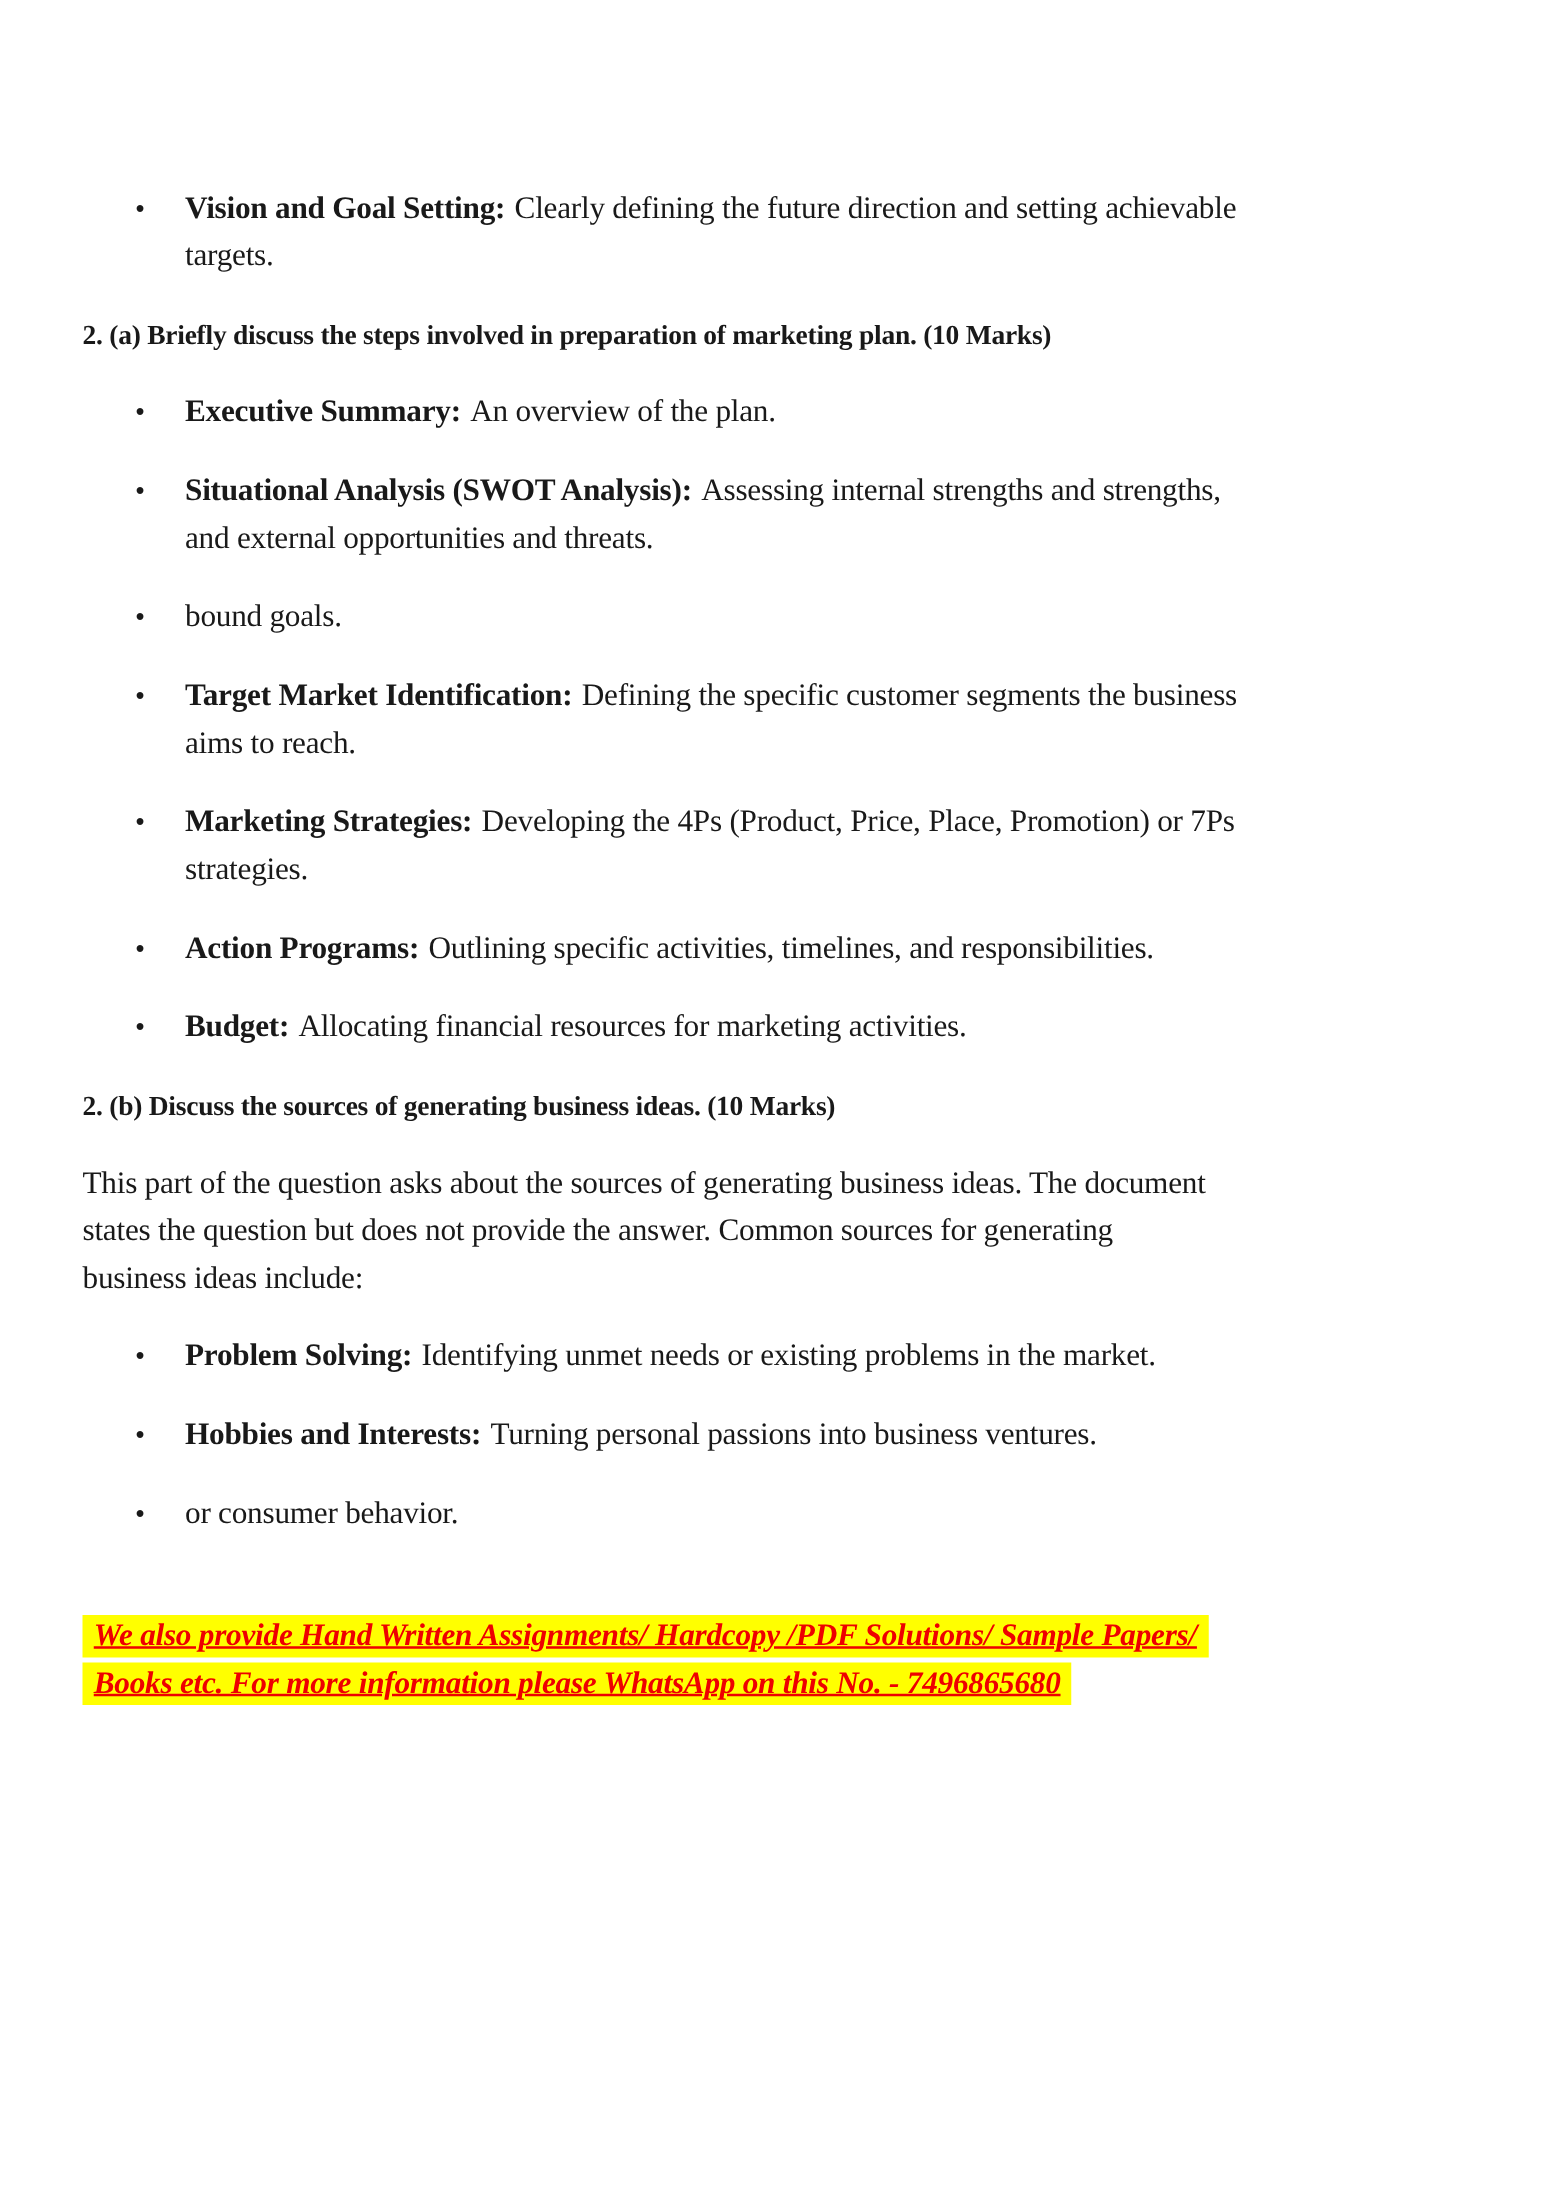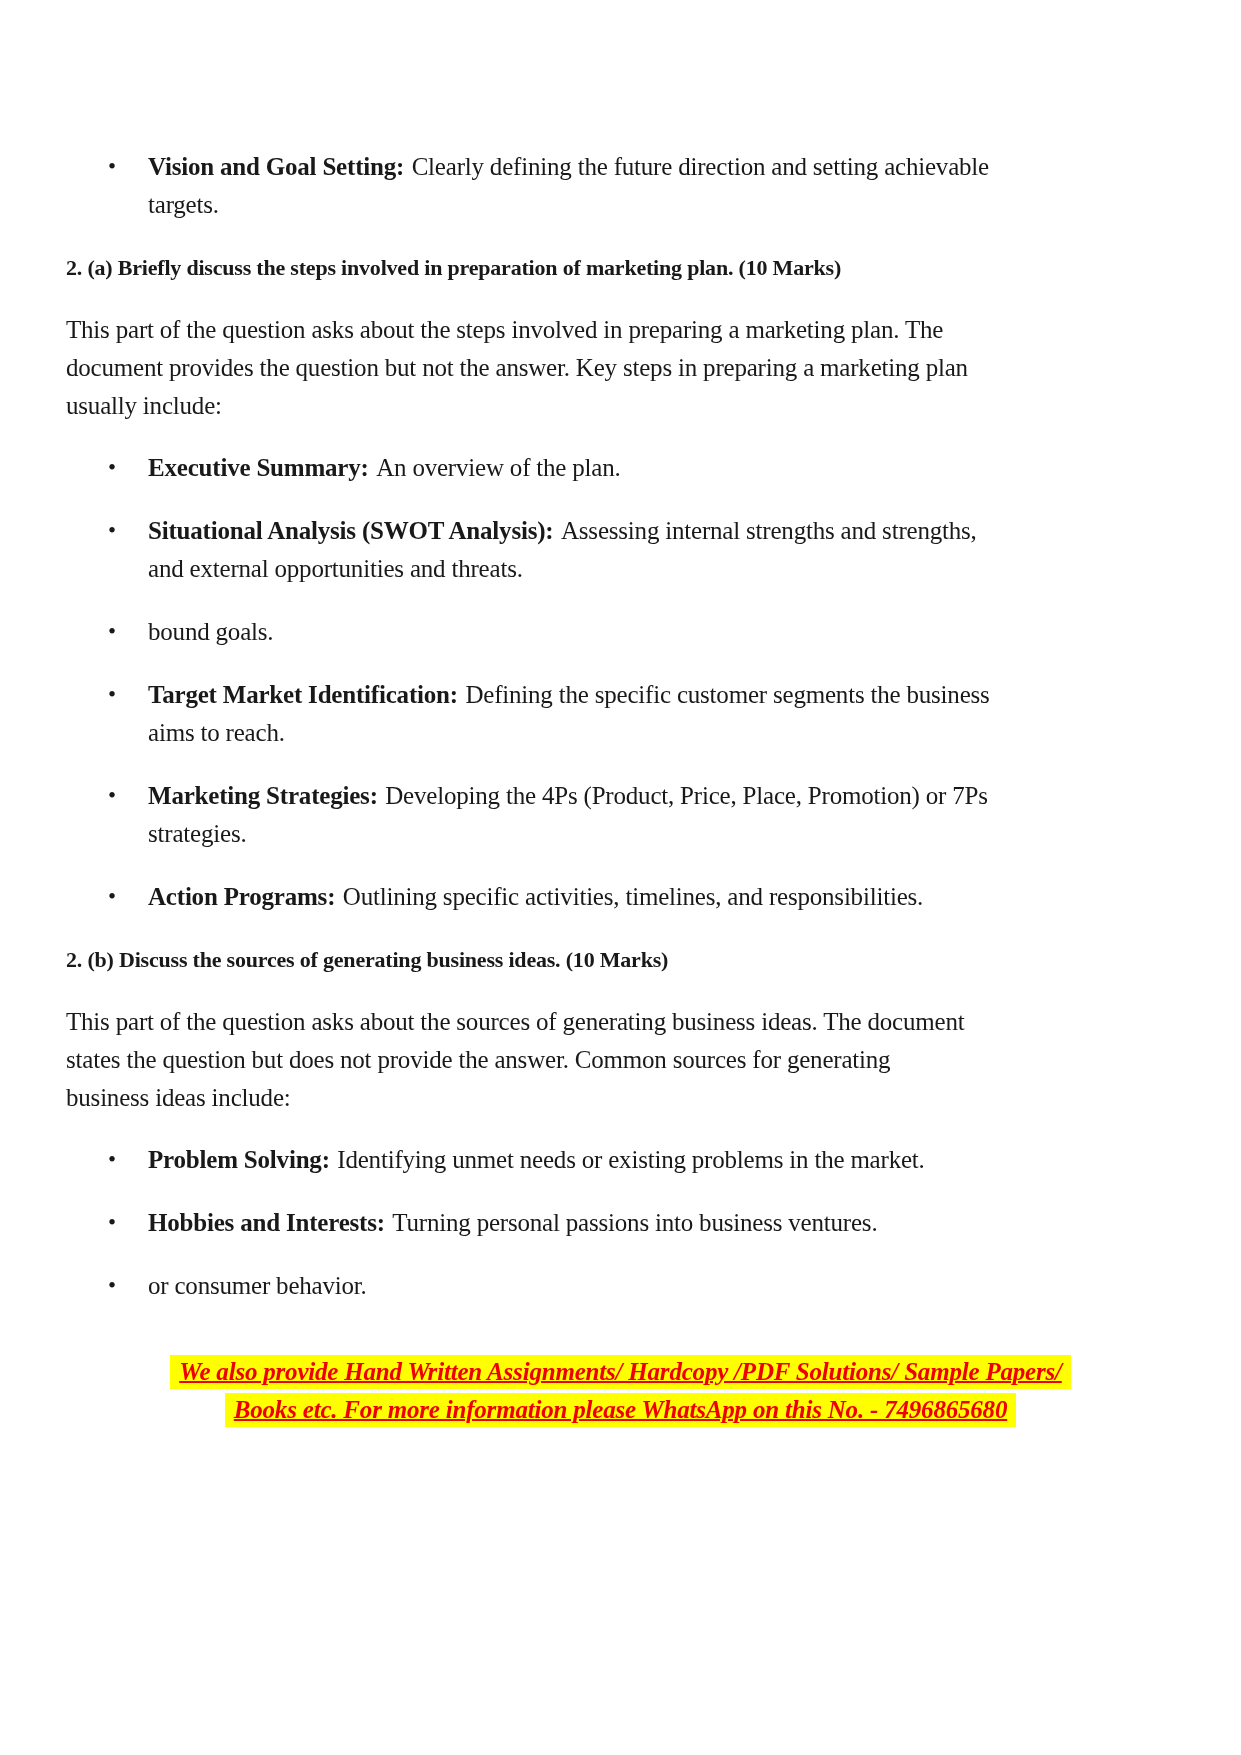--- a/index.html
+++ b/index.html
@@ -31,21 +31,21 @@
   ul.blist > li::before {
     content: "\2022";
     position: absolute;
     left: 42px;
     top: 0;
     line-height: 38px;
     font-size: 23px;
     color: var(--text-col, #191919);
   }
   .lbl { font-weight: bold; margin-right: 0.30em; }
-  .footer { margin-top: 48px; text-align: center; }
+  .footer { margin-top: 60px; text-align: left; }
   .fline { line-height: 38px; white-space: nowrap; }
   .hl {
     background: var(--hl-bg, #ffff00);
     color: var(--hl-text, #ee0000);
     font-weight: bold;
     font-style: italic;
     text-decoration: underline;
     text-decoration-thickness: 2px;
     padding: 3px 9px 4px 9px;
   }
@@ -57,25 +57,20 @@
 
   <ul class="blist">
     <li>
       <span class="line"><b class="lbl">Vision and Goal Setting:</b><span>Clearly defining the future direction and setting achievable</span></span>
       <span class="line">targets.</span>
     </li>
   </ul>
 
   <h2 class="heading">2. (a) Briefly discuss the steps involved in preparation of marketing plan. (10 Marks)</h2>
 
-  <p class="para">
-    <span class="line">This part of the question asks about the steps involved in preparing a marketing plan. The</span>
-    <span class="line">document provides the question but not the answer. Key steps in preparing a marketing plan</span>
-    <span class="line">usually include:</span>
-  </p>
 
   <ul class="blist">
     <li>
       <span class="line"><b class="lbl">Executive Summary:</b><span>An overview of the plan.</span></span>
     </li>
     <li>
       <span class="line"><b class="lbl">Situational Analysis (SWOT Analysis):</b><span>Assessing internal strengths and strengths,</span></span>
       <span class="line">and external opportunities and threats.</span>
     </li>
     <li>
@@ -84,20 +79,23 @@
     <li>
       <span class="line"><b class="lbl">Target Market Identification:</b><span>Defining the specific customer segments the business</span></span>
       <span class="line">aims to reach.</span>
     </li>
     <li>
       <span class="line"><b class="lbl">Marketing Strategies:</b><span>Developing the 4Ps (Product, Price, Place, Promotion) or 7Ps</span></span>
       <span class="line">strategies.</span>
     </li>
     <li>
       <span class="line"><b class="lbl">Action Programs:</b><span>Outlining specific activities, timelines, and responsibilities.</span></span>
+    </li>
+    <li>
+      <span class="line"><b class="lbl">Budget:</b><span>Allocating financial resources for marketing activities.</span></span>
     </li>
   </ul>
 
   <h2 class="heading">2. (b) Discuss the sources of generating business ideas. (10 Marks)</h2>
 
   <p class="para">
     <span class="line">This part of the question asks about the sources of generating business ideas. The document</span>
     <span class="line">states the question but does not provide the answer. Common sources for generating</span>
     <span class="line">business ideas include:</span>
   </p>

